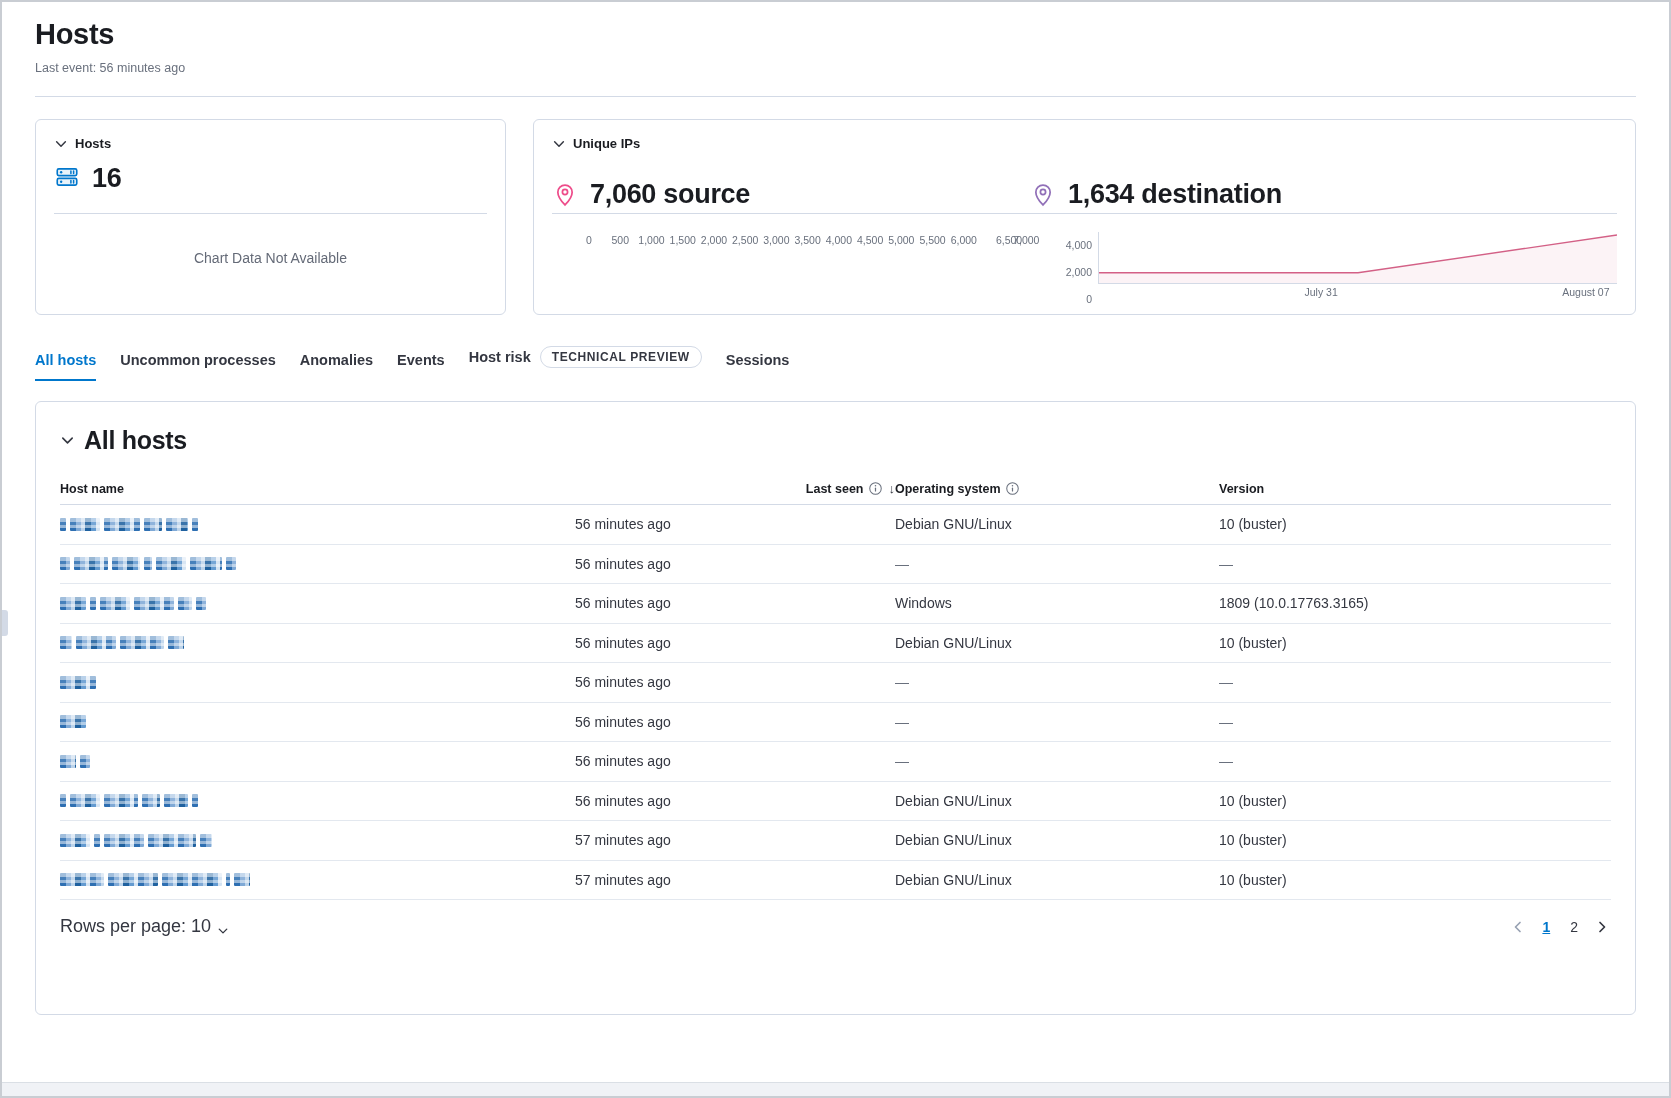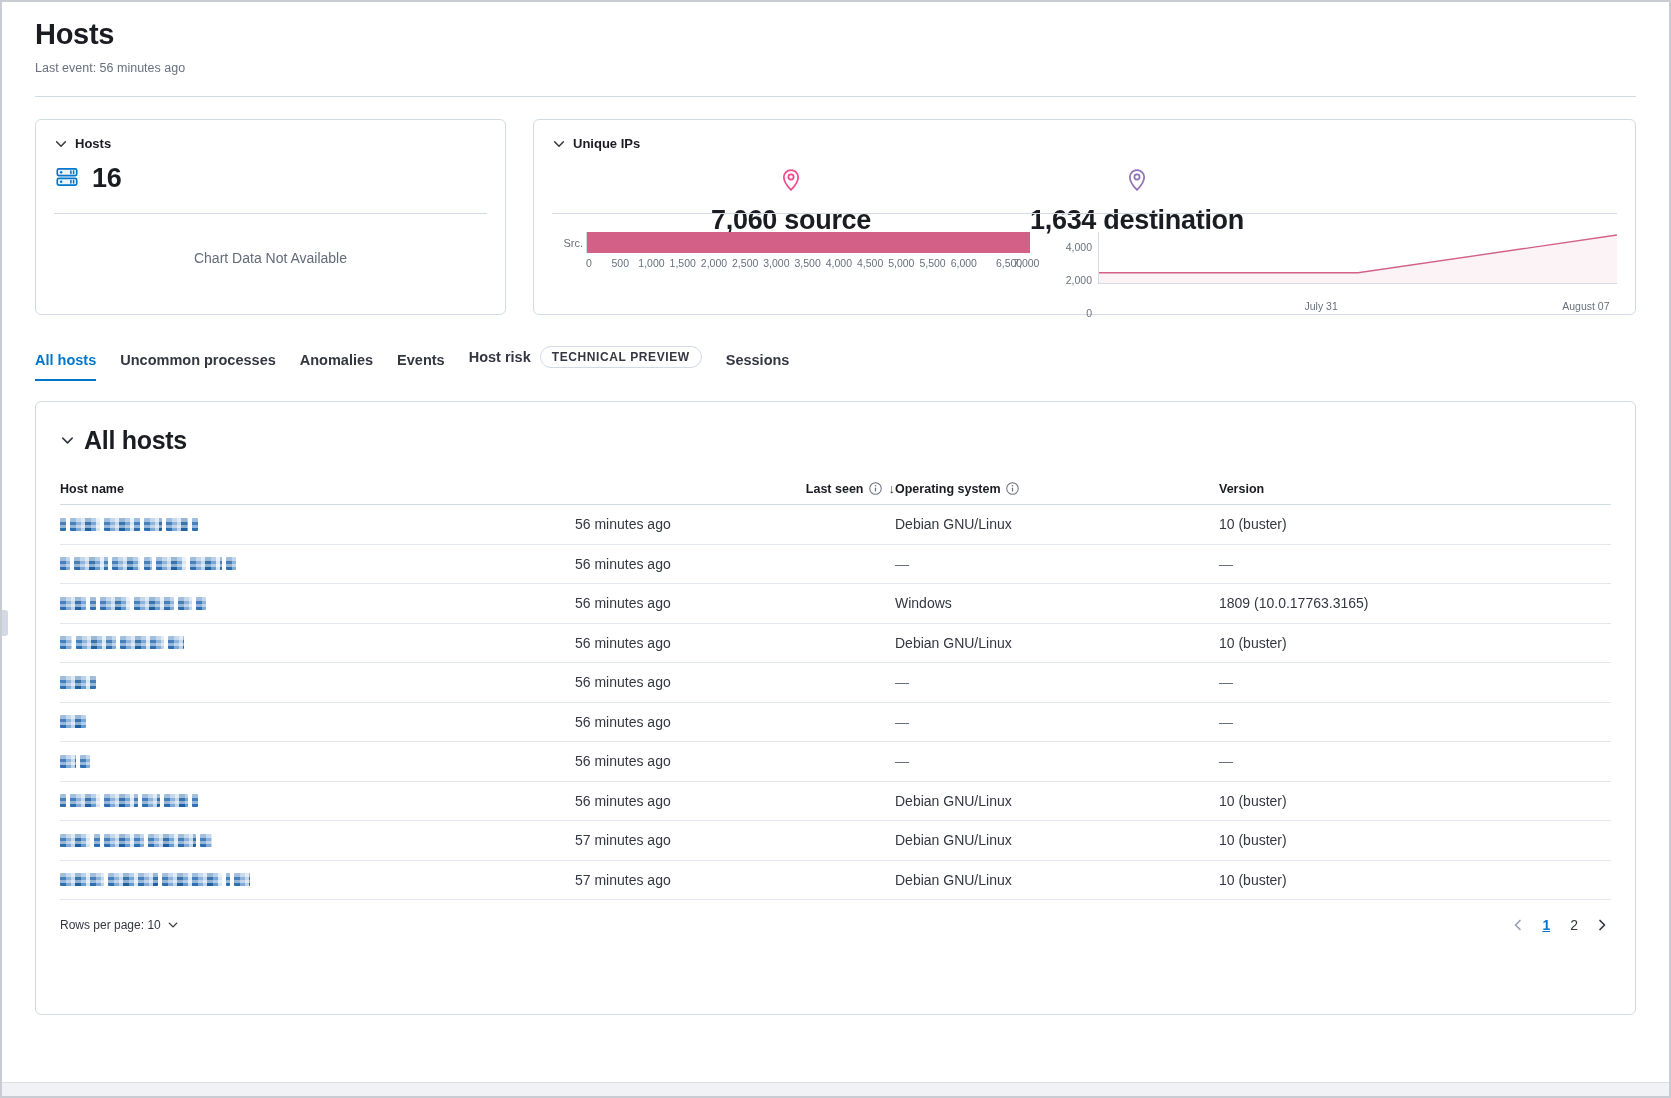--- a/index.html
+++ b/index.html
@@ -20,40 +20,40 @@
   .hosts-card { width:495px; height:196px; position:relative; }
   .ips-card { width:1162px; height:196px; position:relative; }
   .card-head { display:flex; align-items:center; gap:7px; font-size:13px; font-weight:700; color:#1a1c21; }
   .card-head .chev { width:14px; height:14px; color:#343741; }
   .stat-row { display:flex; align-items:center; gap:12px; margin-top:12px; }
   .stat-num { font-size:27px; font-weight:700; color:#1a1c21; letter-spacing:-.3px; }
   .card-divider { position:absolute; left:18px; right:18px; top:93px; height:1px; background:#d3dae6; }
   .no-data { position:absolute; left:0; right:0; top:130px; text-align:center; font-size:14px; color:#646a77; }
 
   .ips-stats { display:flex; margin-top:12px; }
-  .ips-stats .stat-row { margin-top:4px;flex-direction:column; }
+  .ips-stats .stat-row { margin-top:16px; }
   .ips-stats .grp-src { width:478px; }
   .pin-icon { width:26px; height:26px; }
 
   
   .ips-charts { position:absolute; left:18px; right:18px; top:112px; display:flex; }
   .hbar-chart { width:478px; padding-left:2px; }
   .hbar-row { display:flex; align-items:center; height:21px; margin-bottom:4px; }
   .hbar-label { width:32px; text-align:right; font-size:11px; color:#69707d; padding-right:3px; flex:0 0 32px; }
   .hbar-track { flex:1; height:21px; position:relative; border-left:1px solid #d3dae6; }
   .hbar { height:21px; }
   .hbar-axis { position:relative; height:14px; margin-left:35px; margin-top:2px; }
   .hbar-axis span { position:absolute; transform:translateX(-50%); font-size:10.5px; color:#69707d; white-space:nowrap; }
 
   .area-chart { margin-left:32px; flex:1; display:flex; }
   .area-ylabels { position:relative; width:36px; flex:0 0 36px; }
   .area-ylabels span { position:absolute; right:6px; font-size:10.5px; color:#69707d; }
   .area-plot-wrap { flex:1; position:relative; }
   .area-plot { width:100%; height:52px; border-left:1px solid #d3dae6; border-bottom:1px solid #d3dae6; display:block; }
-  .area-xlabels { position:relative; height:14px; margin-top:16px; }
+  .area-xlabels { position:relative; height:14px; margin-top:2px; }
   .area-xlabels span { position:absolute; transform:translateX(-50%); font-size:10.5px; color:#69707d; white-space:nowrap; }
 
   
   .tabs { display:flex; gap:24px; padding:0 33px; margin-top:31px; align-items:flex-end; }
   .tab { display:flex; align-items:center; gap:9px; padding-bottom:11px; font-size:14.5px; font-weight:700;
          color:#343741; cursor:pointer; border-bottom:2px solid transparent; }
   .tab.active { color:#0077cc; border-bottom-color:#0077cc; }
   .tech-badge { font-size:12px; font-weight:600; letter-spacing:.6px; color:#343741;
                 border:1px solid #d3dae6; border-radius:11px; padding:3px 11px; background:#fff; }
 
@@ -78,21 +78,21 @@
   .info-icon { display:inline-flex; }
 
   .redact { display:flex; align-items:center; height:14px; }
   .redact-seg { display:inline-block; height:13px; margin-right:4px; border-radius:1px;
     background:
       repeating-linear-gradient(0deg, rgba(255,255,255,0) 0 3px, rgba(255,255,255,.5) 3px 6px, rgba(255,255,255,.12) 6px 9px, rgba(255,255,255,.55) 9px 13px),
       repeating-linear-gradient(90deg, #2e6fb2 0 6px, #7fa9d6 6px 11px, #bcd3ea 11px 15px, #1f619f 15px 21px, #639ad0 21px 26px, #d4e3f2 26px 30px);
   }
 
   .table-footer { display:flex; align-items:center; justify-content:space-between; margin-top:16px; }
-  .rows-per-page { display:flex; align-items:center; gap:6px; font-size:12px; color:#343741; cursor:pointer; }
+  .rows-per-page { display:flex; align-items:center; gap:6px; font-size:18px; color:#343741; cursor:pointer; }
   .rows-per-page .chev { width:12px; height:12px; color:#343741; }
   .pagination { display:flex; align-items:center; gap:10px; }
   .page-chev { width:18px; height:18px; display:flex; align-items:center; justify-content:center; cursor:pointer; }
   .page-chev.disabled { color:#98a2b3; }
   .page-chev.enabled { color:#343741; }
   .page-num { font-size:14px; color:#343741; padding:1px 5px; cursor:pointer; }
   .page-num.active { color:#0077cc; font-weight:700; text-decoration:underline; }
 
   
   .left-edge-artifact { position:absolute; left:0; top:608px; width:6px; height:26px; background:#d3dae6; border-radius:0 3px 3px 0; }
@@ -163,26 +163,20 @@
               </svg>
           </span>
           <span class="stat-num"><span>1,634</span> <span>destination</span></span>
         </div>
       </div>
       <div class="card-divider"></div>
 
       <div class="ips-charts">
         <div class="hbar-chart">
           <div id="hbar-rows">
-              <div class="hbar-row">
-                <span class="hbar-label">Src.</span>
-                <div class="hbar-track">
-                  <div class="hbar" style="width: 100%; background: rgb(211, 96, 134);"></div>
-                </div>
-              </div>
             </div>
           <div class="hbar-axis" id="hbar-axis">
               <span style="left: 0%;">0</span>
               <span style="left: 7.08215%;">500</span>
               <span style="left: 14.1643%;">1,000</span>
               <span style="left: 21.2465%;">1,500</span>
               <span style="left: 28.3286%;">2,000</span>
               <span style="left: 35.4108%;">2,500</span>
               <span style="left: 42.4929%;">3,000</span>
               <span style="left: 49.5751%;">3,500</span>

